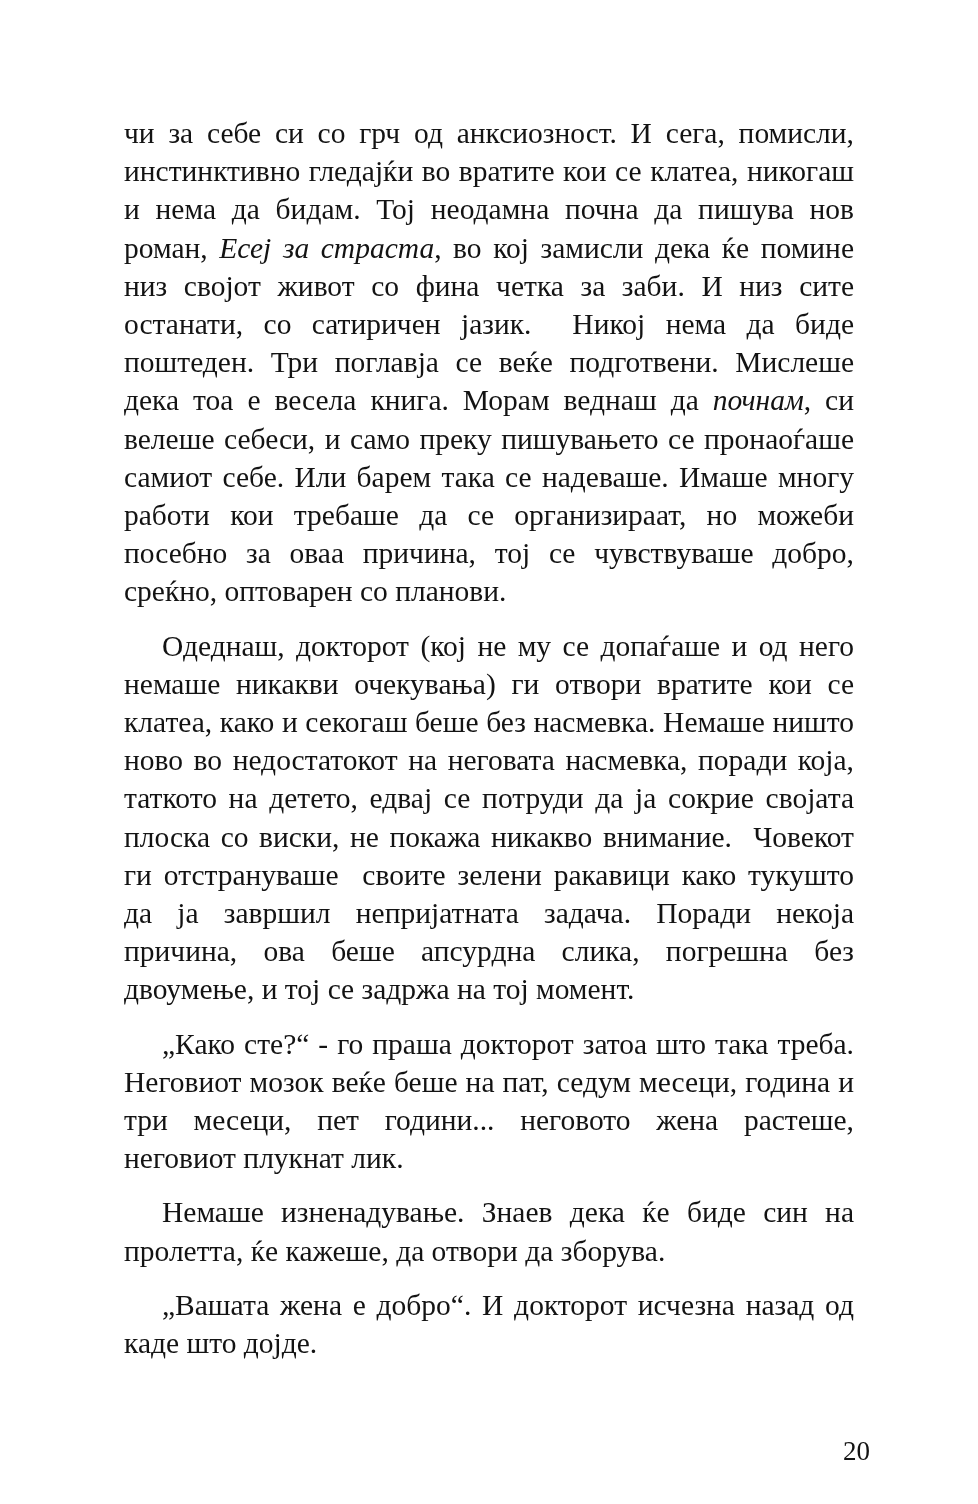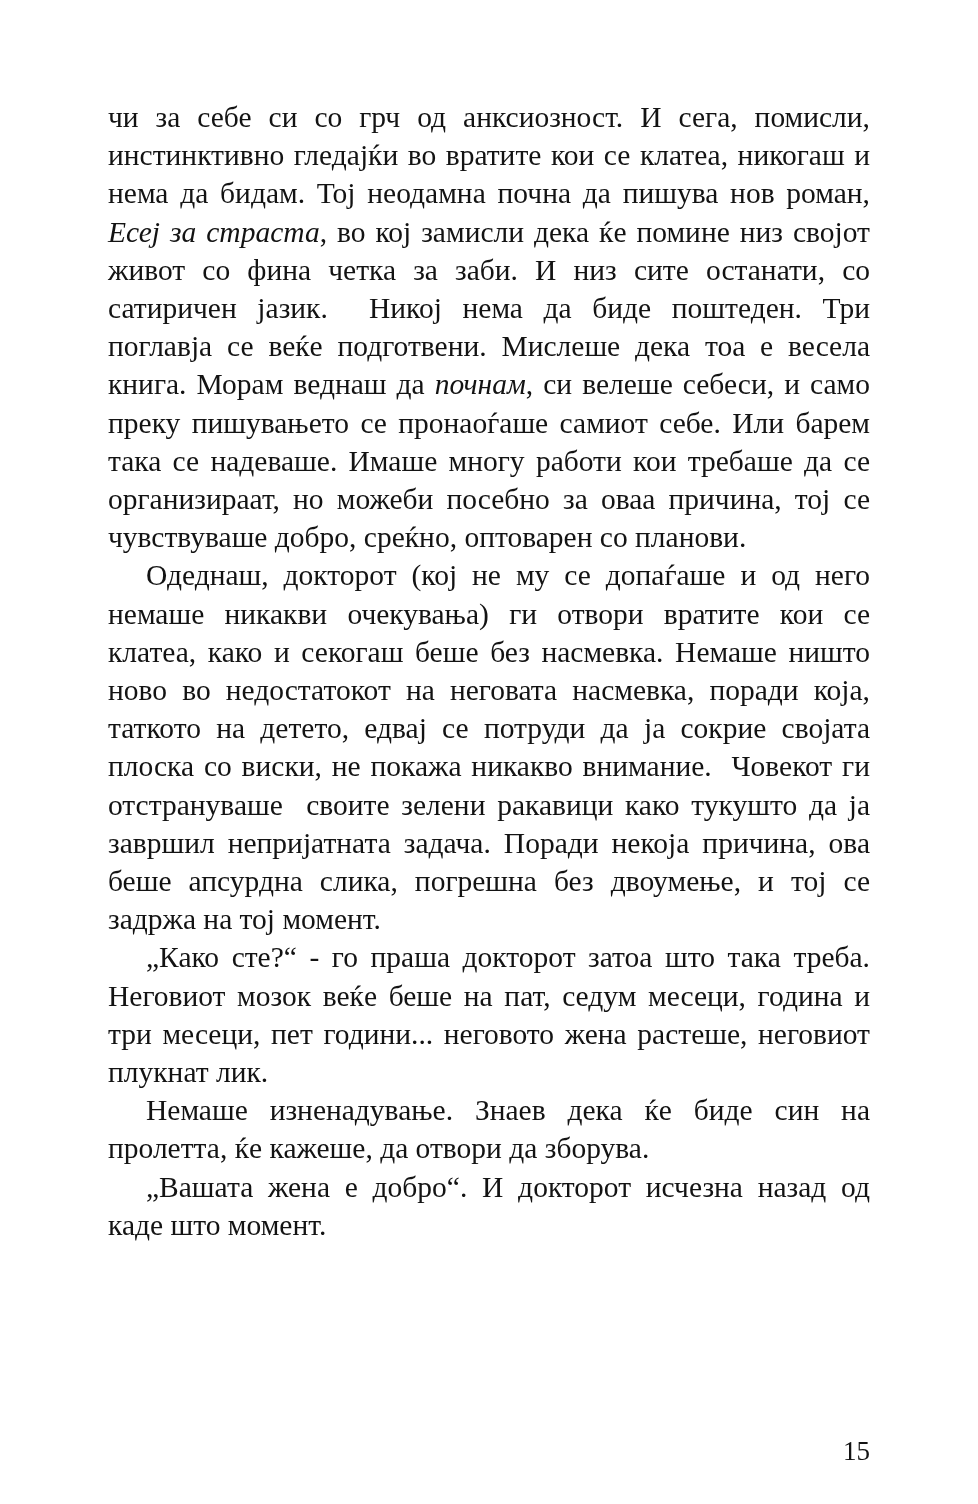--- a/index.html
+++ b/index.html
@@ -16,21 +16,21 @@
     overflow: hidden;
     box-sizing: border-box;
   }
   .text-block {
     position: absolute;
     left: 108px;
     top: 98px;
     width: 762px;
   }
   .para {
-    margin: 0;
+    margin: 16px;
     font-family: "Liberation Serif", "DejaVu Serif", serif;
     font-size: 29.5px;
     line-height: 38.2px;
     color: #131313;
     text-align: justify;
     text-justify: inter-word;
     text-indent: 38px;
     -webkit-hyphens: none;
     hyphens: none;
     word-spacing: 0px;
@@ -59,18 +59,18 @@
 </head>
 <body>
 
 <div class="page">
 
   <div class="text-block">
     <p class="para first"><span>чи за себе си со грч од анксиозност. И сега, помисли, инстинктивно гледајќи во вратите кои се клатеа, никогаш и нема да бидам. Тој неодамна почна да пишува нов роман, </span><em>Есеј за страста</em><span>, во кој замисли дека ќе помине низ својот живот со фина четка за заби. И низ сите останати, со сатиричен јазик.&nbsp; Никој нема да биде поштеден. Три поглавја се веќе подготвени. Мислеше дека тоа е весела книга. Морам веднаш да </span><em>почнам</em><span>, си велеше себеси, и само преку пишувањето се пронаоѓаше самиот себе. Или барем така се надеваше. Имаше многу работи кои требаше да се организираат, но можеби посебно за оваа причина, тој се чувствуваше добро, среќно, оптоварен со планови.</span></p>
     <p class="para"><span>Одеднаш, докторот (кој не му се допаѓаше и од него немаше никакви очекувања) ги отвори вратите кои се клатеа, како и секогаш беше без насмевка. Немаше ништо ново во недостатокот на неговата насмевка, поради која, таткото на детето, едвај се потруди да ја сокрие својата плоска со виски, не покажа никакво внимание.&nbsp; Човекот ги отстрануваше&nbsp; своите зелени ракавици како тукушто да ја завршил непријатната задача. Поради некоја причина, ова беше апсурдна слика, погрешна без двоумење, и тој се задржа на тој момент.</span></p>
     <p class="para"><span>„Како сте?“ - го праша докторот затоа што така треба. Неговиот мозок веќе беше на пат, седум месеци, година и три месеци, пет години... неговото жена растеше, неговиот плукнат лик.</span></p>
     <p class="para"><span>Немаше изненадување. Знаев дека ќе биде син на пролетта, ќе кажеше, да отвори да зборува.</span></p>
-    <p class="para"><span>„Вашата жена е добро“. И докторот исчезна назад од каде што момент.</span></p>
+    <p class="para"><span>„Вашата жена е добро“. И докторот исчезна назад од каде што дојде.</span></p>
   </div>
 
-  <div class="page-number">15</div>
+  <div class="page-number">20</div>
 
 </div>
 
 </body></html>

